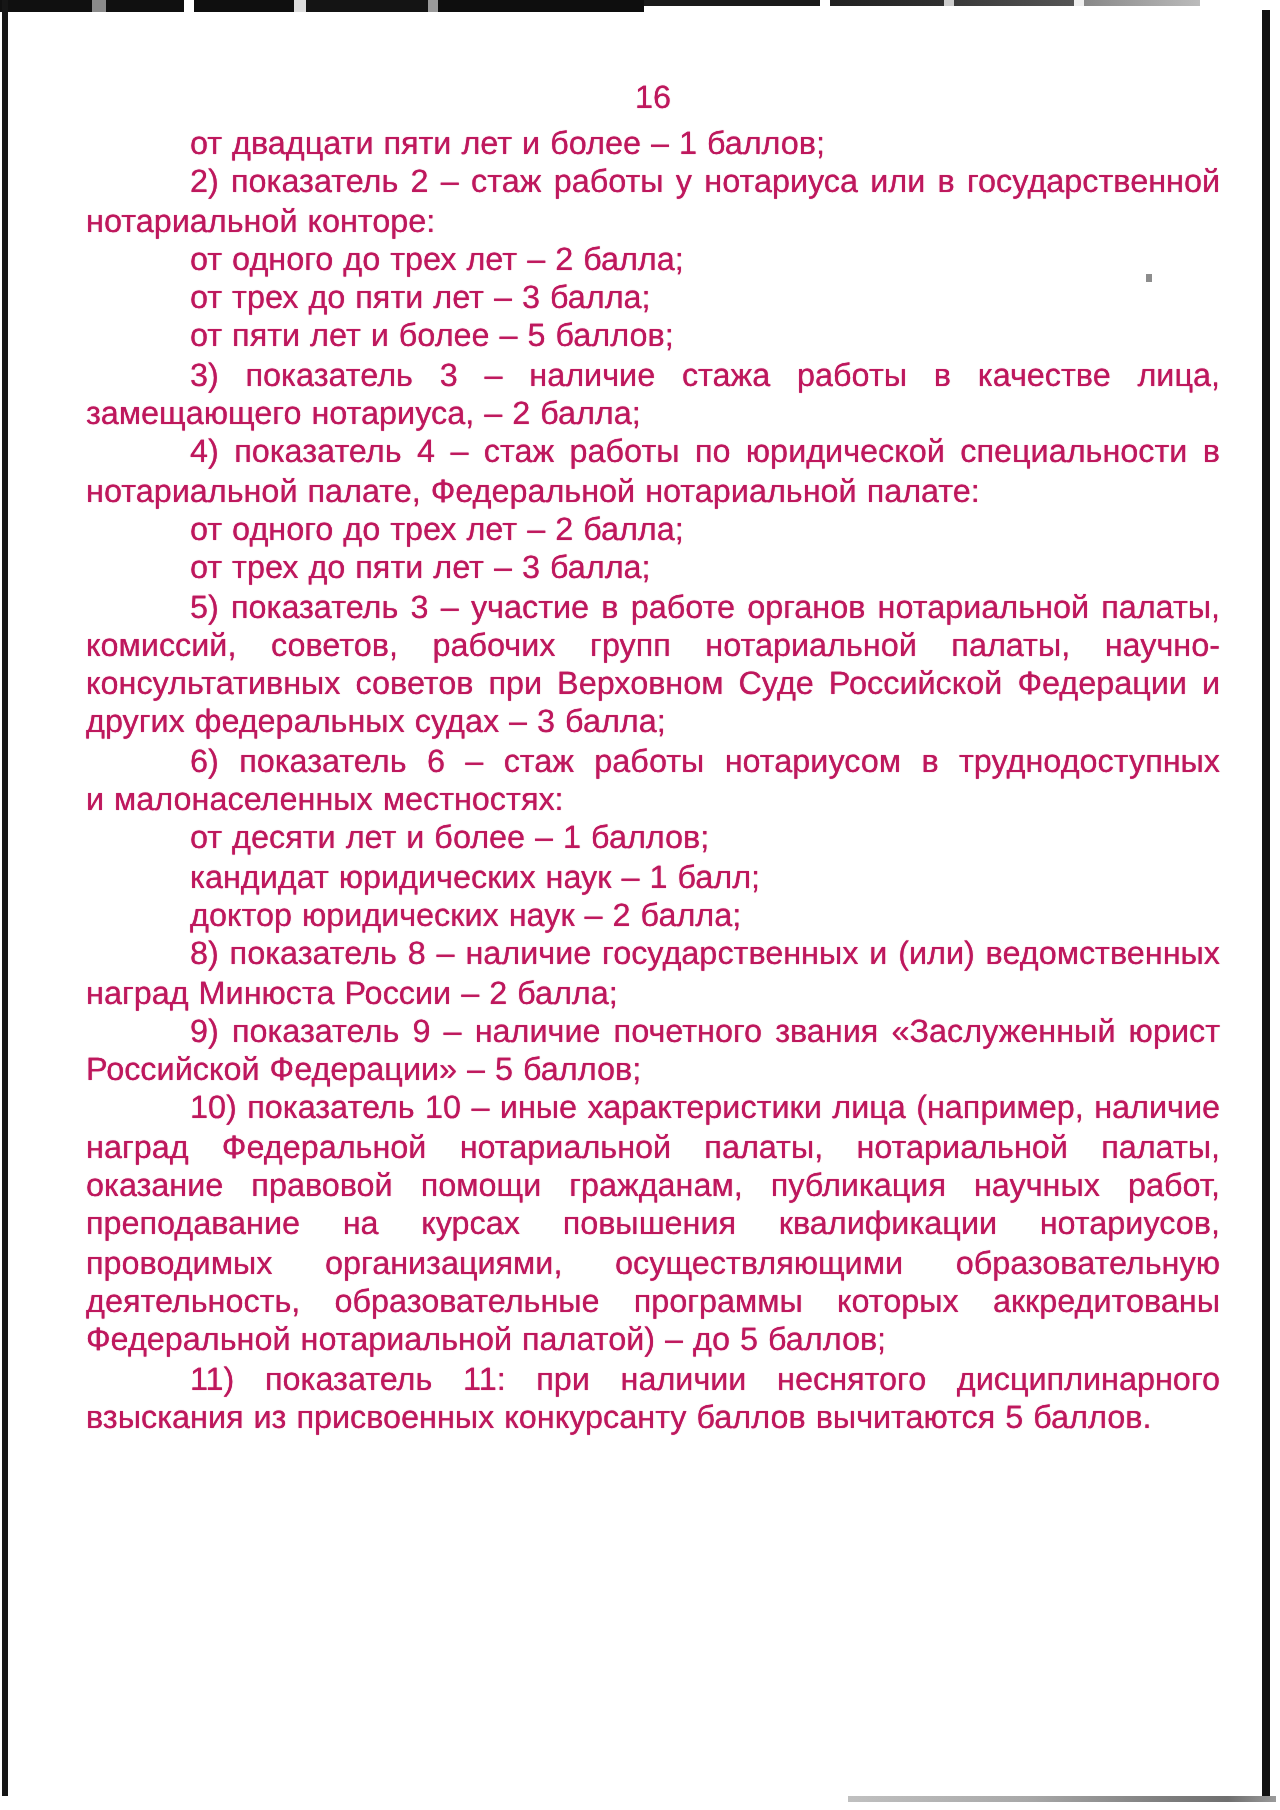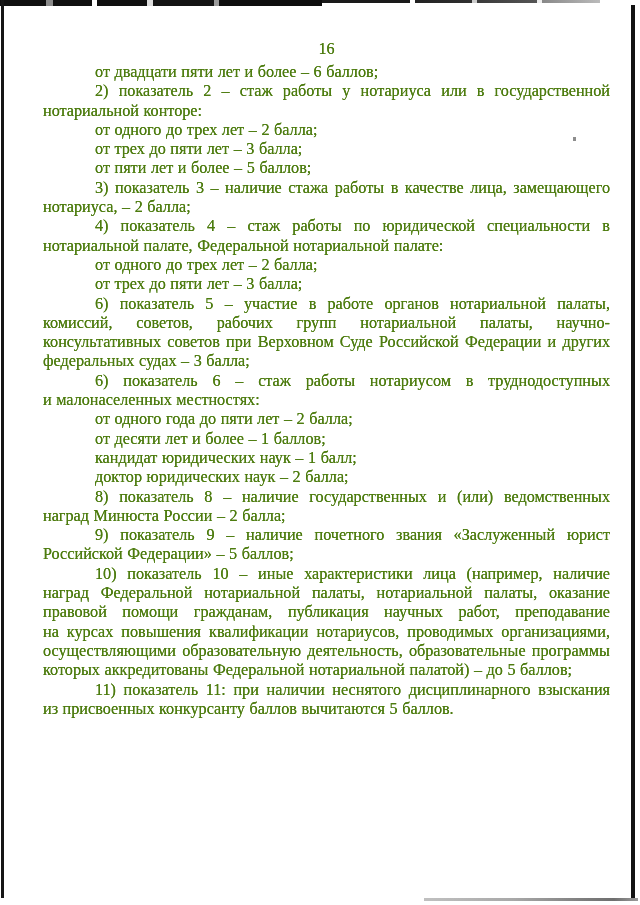--- a/index.html
+++ b/index.html
@@ -9,22 +9,22 @@
     height: 905px;
     background: #ffffff;
     overflow: hidden;
   }
   .scan-page {
     position: absolute;
     inset: 0;
     width: 640px;
     height: 905px;
     background: #ffffff;
-    font-family: Liberation Serif, serif;
-    color: #4d7c0f;
+    font-family: Liberation Sans, sans-serif;
+    color: #be185d;
   }
   
   .border-top {
     position: absolute;
     left: 0; top: 0;
     width: 322px; height: 6px;
     background: linear-gradient(90deg,
       #101010 0px, #101010 46px,
       #8a8a8a 46px, #8a8a8a 53px,
       #101010 53px, #101010 92px,
@@ -109,32 +109,31 @@
   <div class="border-top"></div>
   <div class="border-top-right"></div>
   <div class="border-left"></div>
   <div class="border-right"></div>
   <div class="border-bottom"></div>
   <div class="speck"></div>
 
   <div class="page-number">16</div>
 
   <div class="doc-body">
-    <p>от двадцати пяти лет и более – 6 баллов;</p>
+    <p>от двадцати пяти лет и более – 1 баллов;</p>
     <p>2) показатель 2 – стаж работы у нотариуса или в государственной нотариальной конторе:</p>
     <p>от одного до трех лет – 2 балла;</p>
     <p>от трех до пяти лет – 3 балла;</p>
     <p>от пяти лет и более – 5 баллов;</p>
     <p>3) показатель 3 – наличие стажа работы в качестве лица, замещающего нотариуса, – 2 балла;</p>
     <p>4) показатель 4 – стаж работы по юридической специальности в нотариальной палате, Федеральной нотариальной палате:</p>
     <p>от одного до трех лет – 2 балла;</p>
     <p>от трех до пяти лет – 3 балла;</p>
-    <p>6) показатель 5 – участие в работе органов нотариальной палаты, комиссий, советов, рабочих групп нотариальной палаты, научно-консультативных советов при Верховном Суде Российской Федерации и других федеральных судах – 3 балла;</p>
+    <p>5) показатель 3 – участие в работе органов нотариальной палаты, комиссий, советов, рабочих групп нотариальной палаты, научно-консультативных советов при Верховном Суде Российской Федерации и других федеральных судах – 3 балла;</p>
     <p>6) показатель 6 – стаж работы нотариусом в труднодоступных и&nbsp;малонаселенных местностях:</p>
-    <p>от одного года до пяти лет – 2 балла;</p>
     <p>от десяти лет и более – 1 баллов;</p>
     <p>кандидат юридических наук – 1 балл;</p>
     <p>доктор юридических наук – 2 балла;</p>
     <p>8) показатель 8 – наличие государственных и (или) ведомственных наград Минюста России – 2 балла;</p>
     <p>9) показатель 9 – наличие почетного звания «Заслуженный юрист Российской Федерации» – 5 баллов;</p>
     <p>10) показатель 10 – иные характеристики лица (например, наличие наград Федеральной нотариальной палаты, нотариальной палаты, оказание правовой помощи гражданам, публикация научных работ, преподавание на&nbsp;курсах повышения квалификации нотариусов, проводимых организациями, осуществляющими образовательную деятельность, образовательные программы которых аккредитованы Федеральной нотариальной палатой) – до 5 баллов;</p>
     <p>11) показатель 11: при наличии неснятого дисциплинарного взыскания из&nbsp;присвоенных конкурсанту баллов вычитаются 5 баллов.</p>
   </div>
 
 </div>

